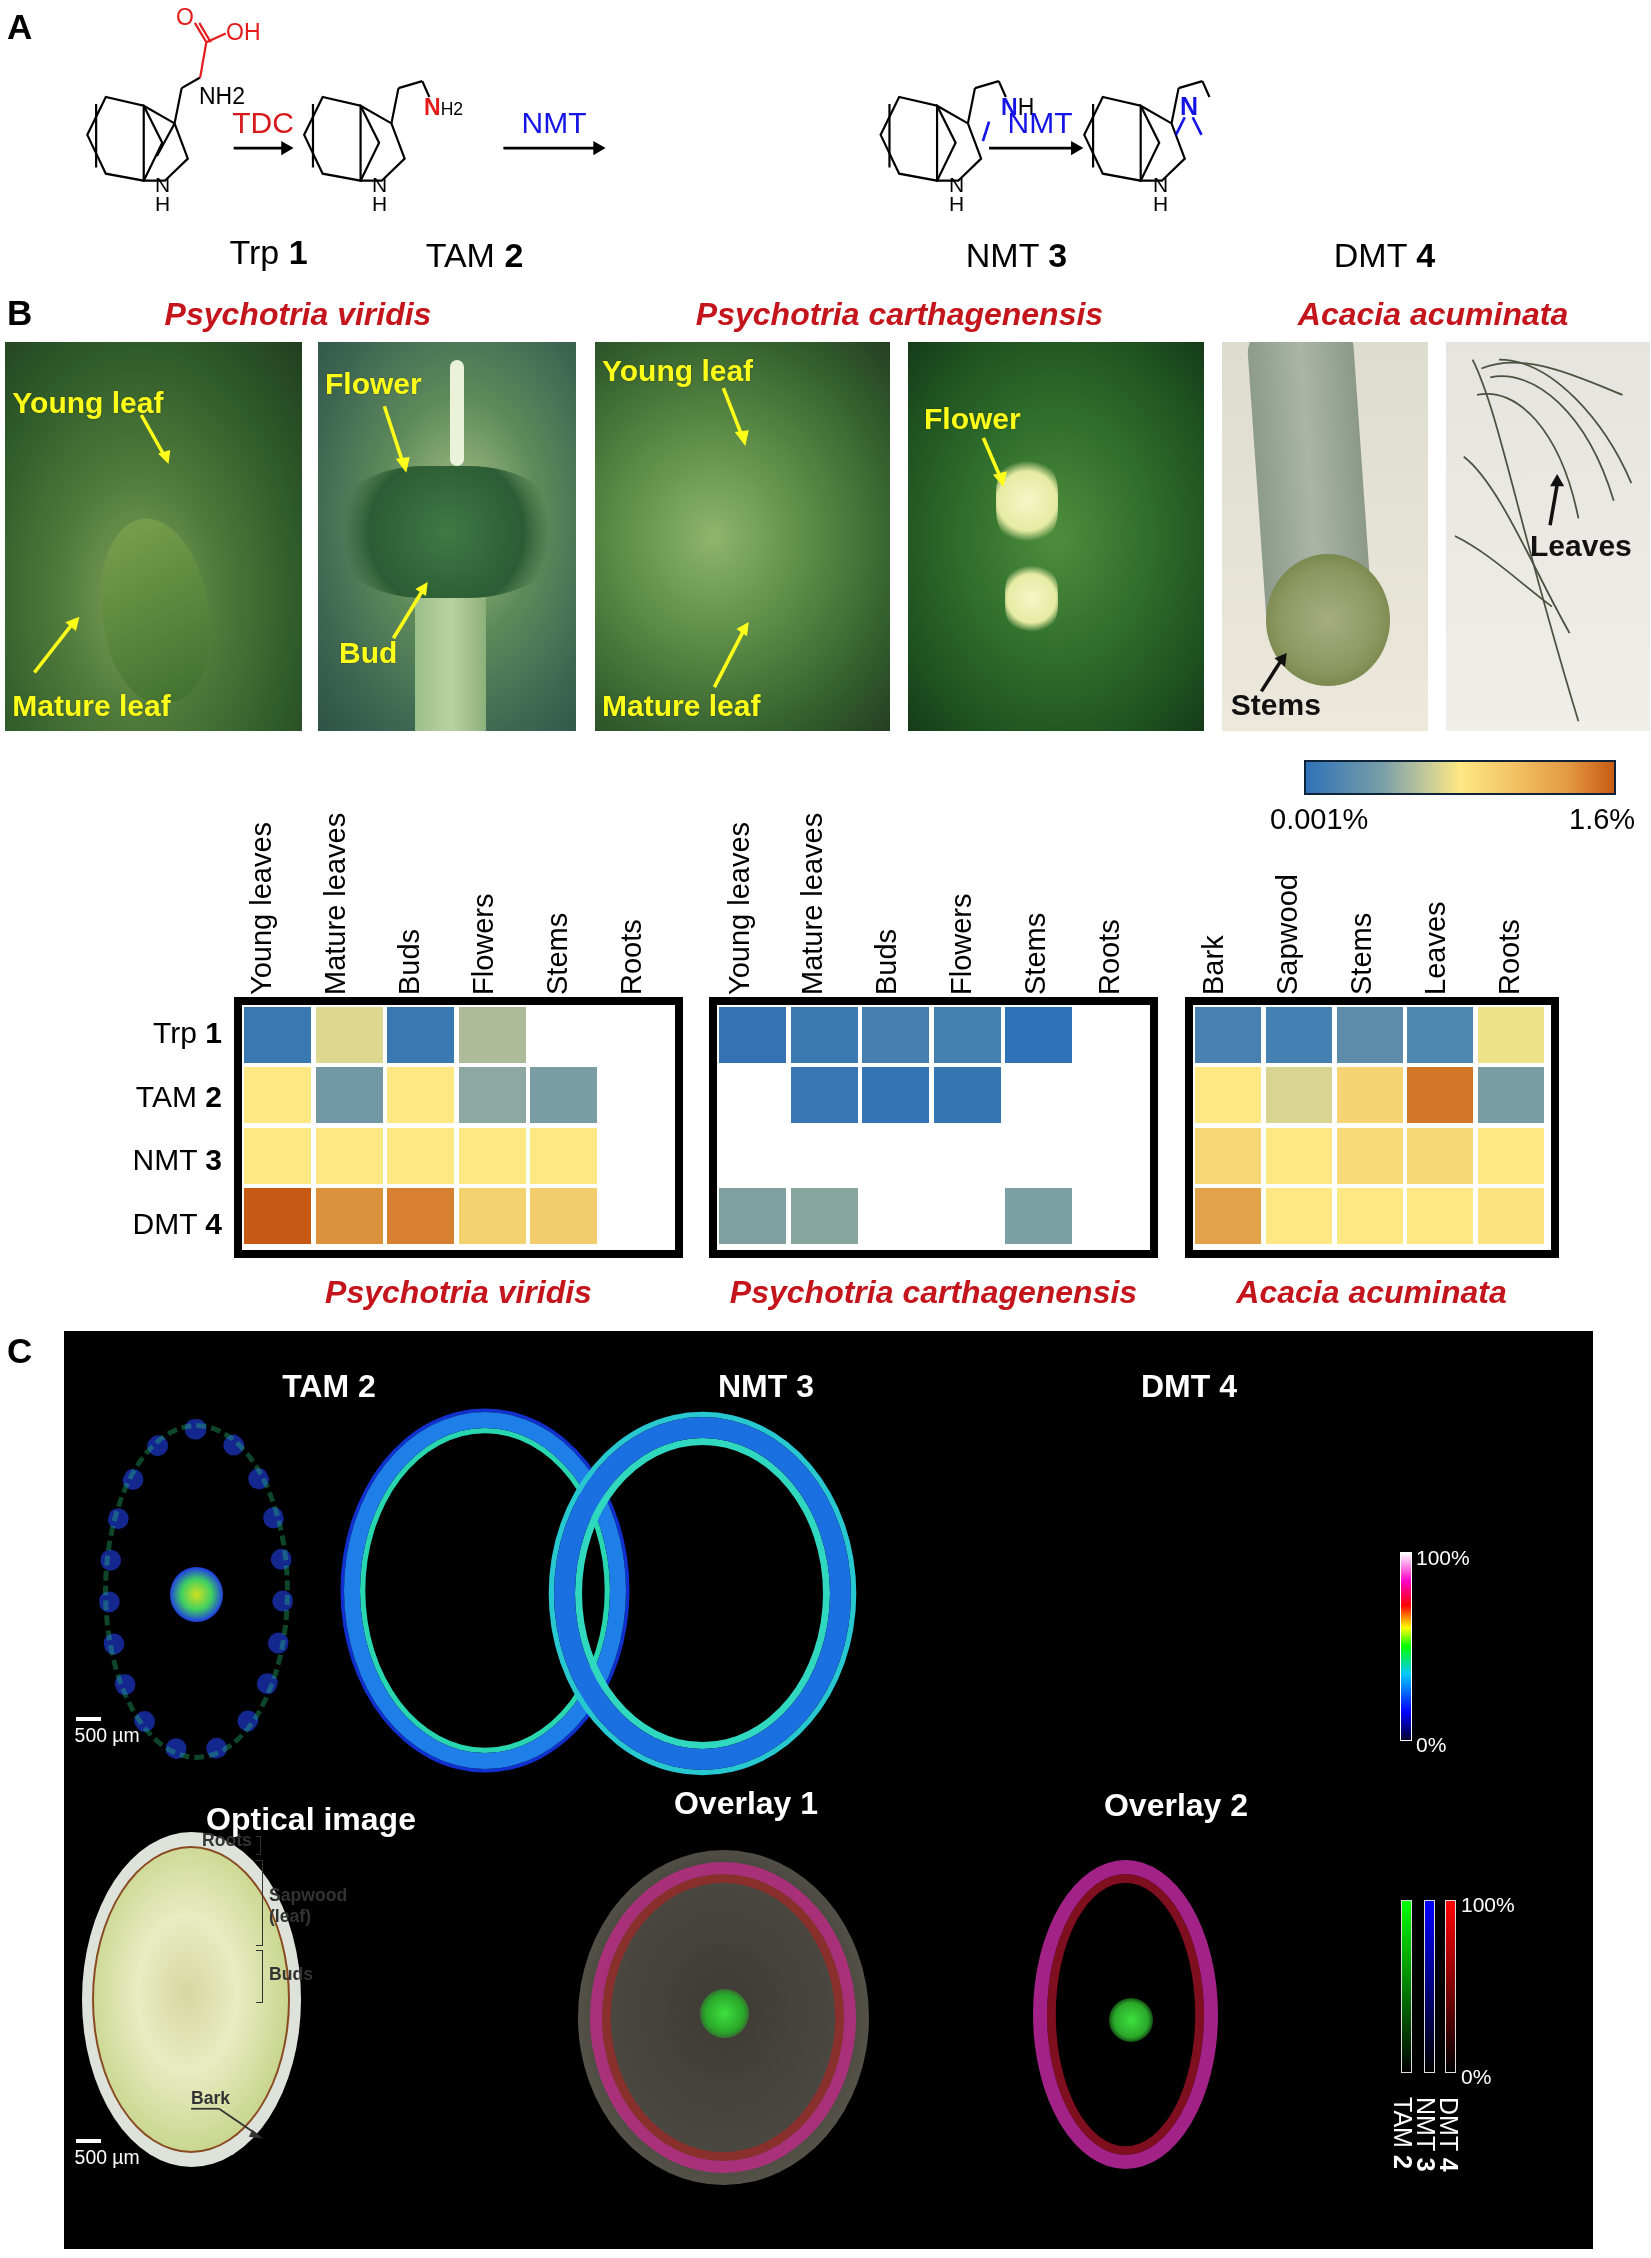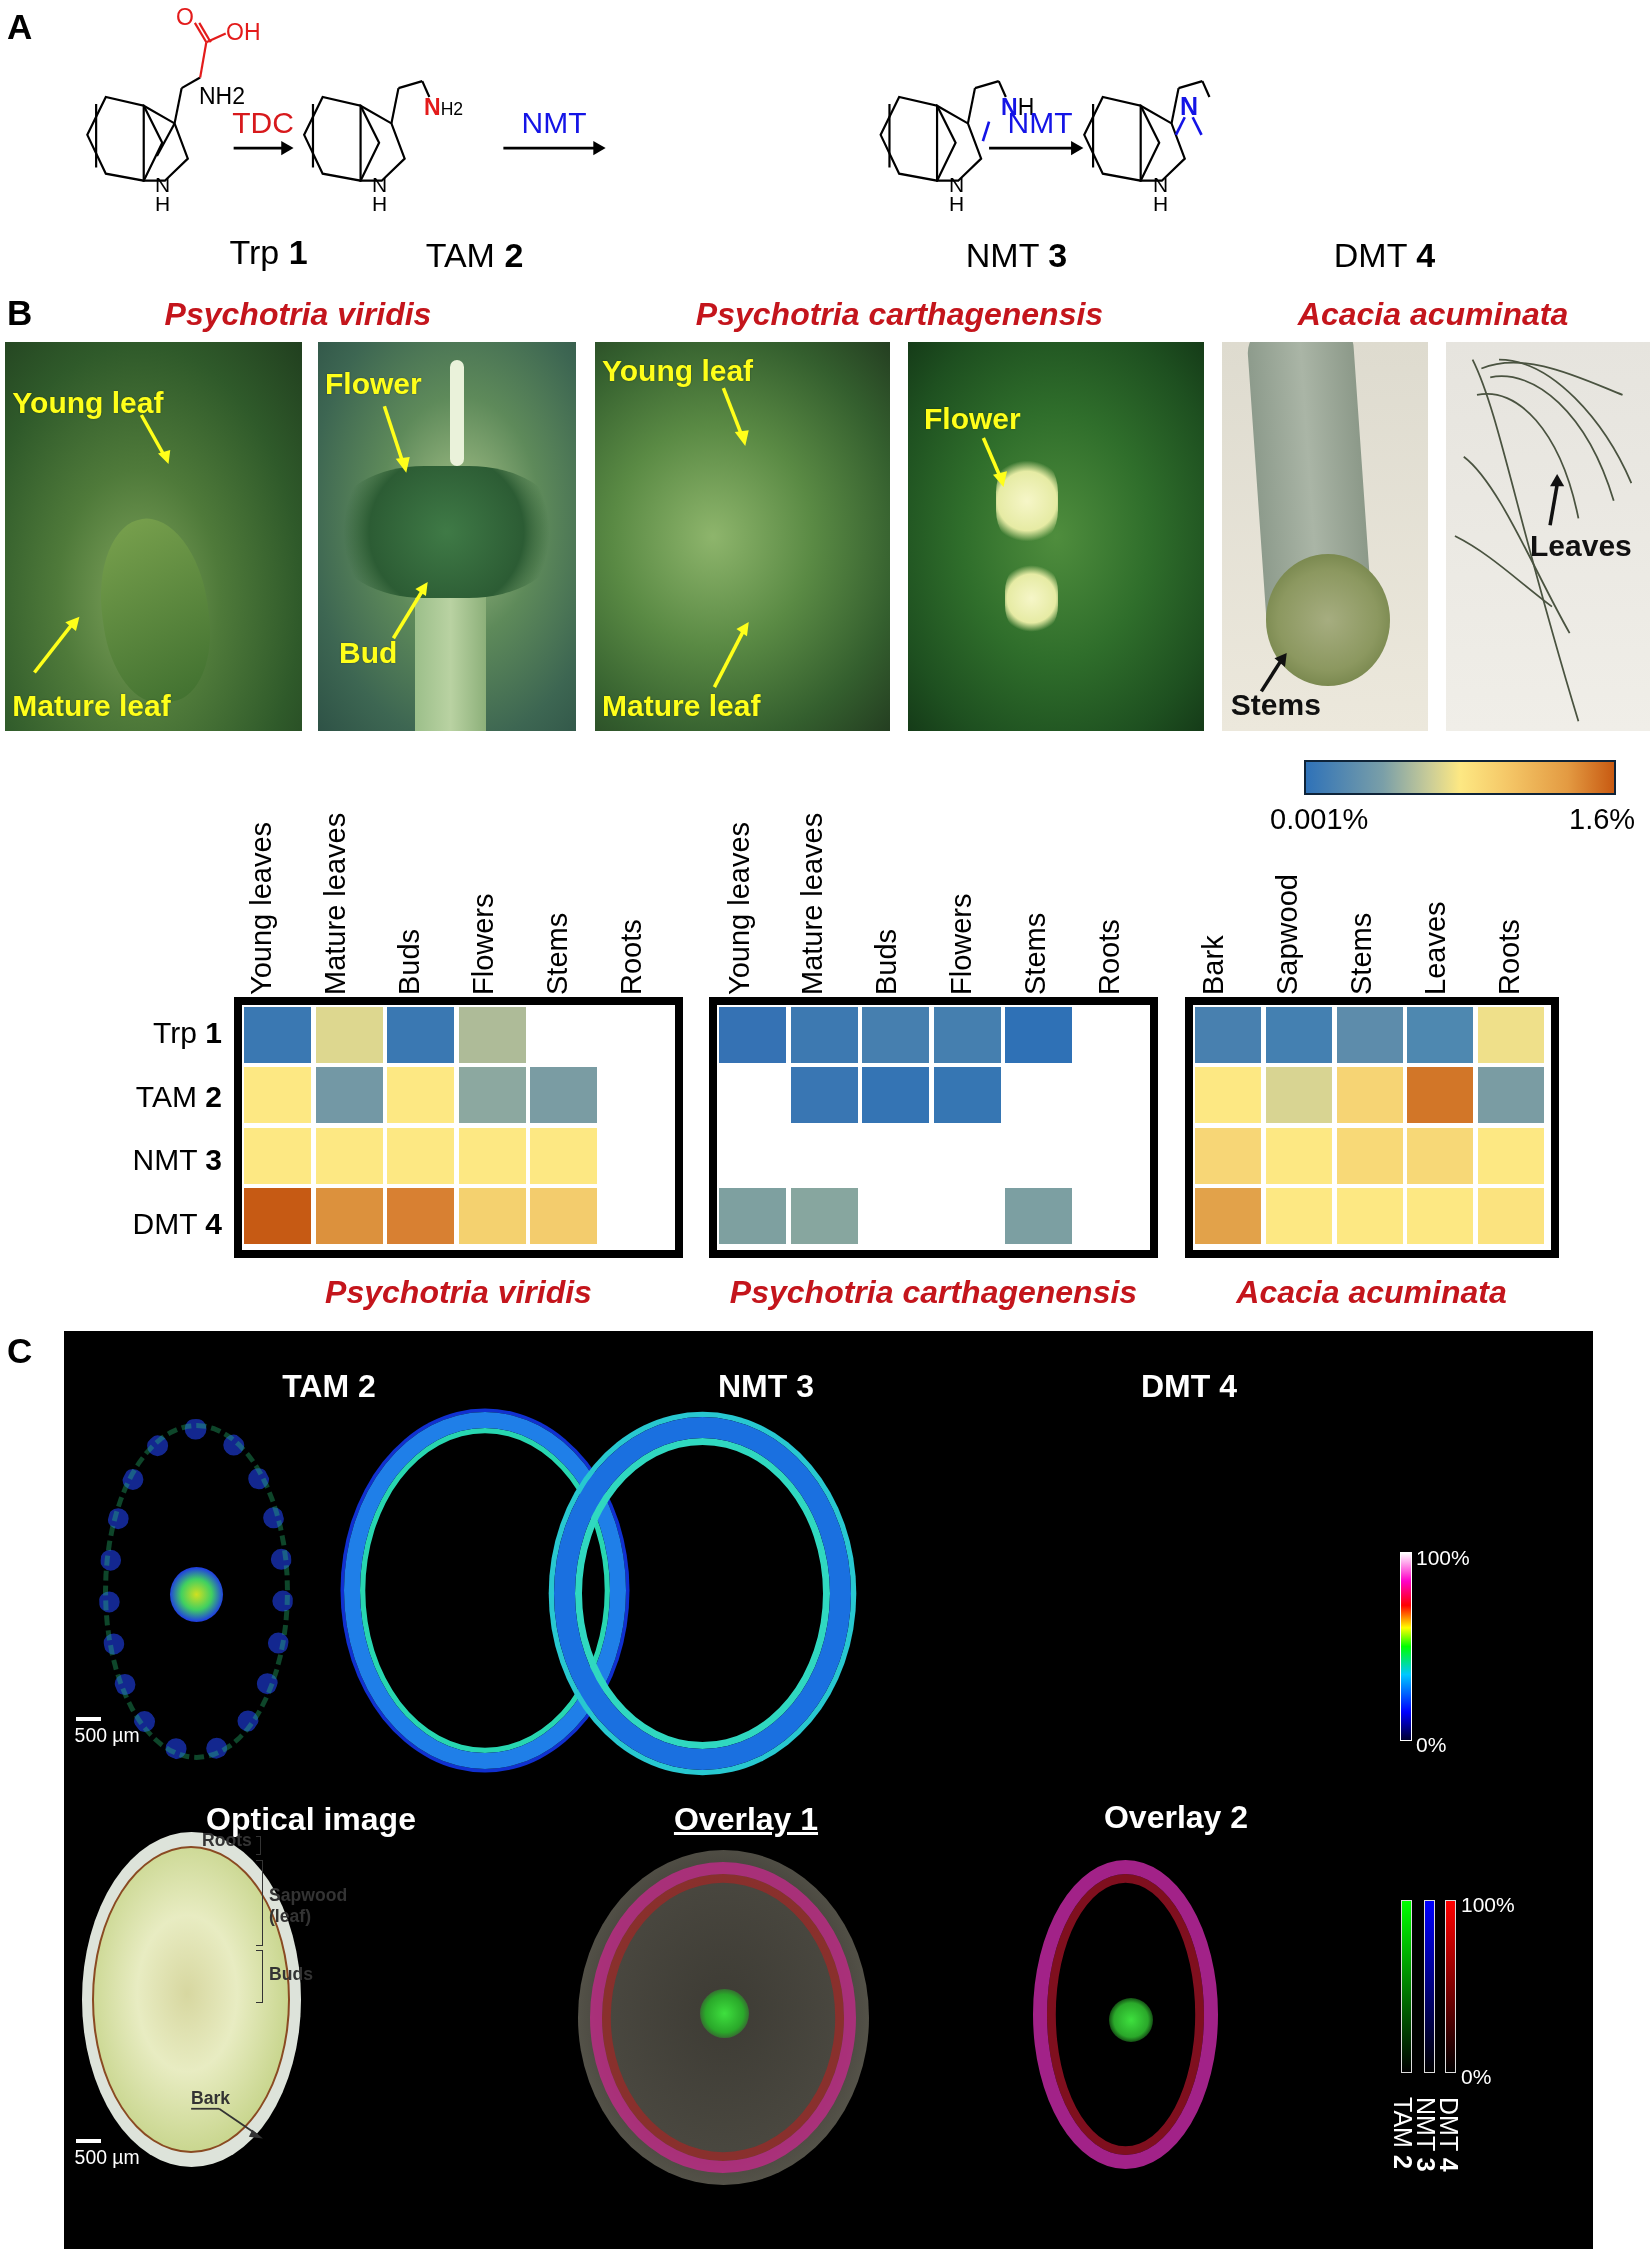--- a/index.html
+++ b/index.html
@@ -321,22 +321,22 @@
   <div class="abs" style="left:490px; top:86px; width:297px; height:353px; border-radius:50%; border:21px solid #1a70e0; box-shadow: inset 0 0 0 7px #30d8c0, 0 0 0 5.3px #28c8d0;"></div>
 
   <div class="scale-bar" style="left:12.4px; top:386px;"></div>
   <div class="scale-txt" style="left:10.6px; top:393px;">500 µm</div>
 
   <div class="abs" style="left:1336px; top:221px; width:12.4px; height:189px; border:0.9px solid #fff; background: linear-gradient(0deg,#000030 0%,#0000ff 15%,#00c8ff 35%,#00ff00 50%,#ffff00 60%,#ff0000 72%,#ff00c8 85%,#ffffff 100%);"></div>
   <div class="cb-txt" style="left:1352px; top:215px;">100%</div>
   <div class="cb-txt" style="left:1352px; top:402px;">0%</div>
 
   <div class="c-title" style="left:88px; top:470px;text-align:center;">Optical image</div>
-  <div class="c-title" style="left:523px; top:470px;text-decoration:underline;">Overlay 1</div>
-  <div class="c-title" style="left:953px; top:468px;">Overlay 2</div>
+  <div class="c-title" style="left:523px; top:454px;">Overlay 1</div>
+  <div class="c-title" style="left:953px; top:456px;">Overlay 2</div>
 
   <div class="abs" style="left:17.6px; top:501px; width:219px; height:335px; border-radius:50%; background:#dde3da;">
     <div class="abs" style="left:10.6px; top:14px; width:198px; height:307px; border-radius:50%; border:2.6px solid #8a4a22; background: radial-gradient(ellipse at 48% 48%, #d7d7a0 0%, #e8ecc2 35%, #c6d48a 75%, #8fb046 92%);"></div>
   </div>
   <div class="abs" style="left:138px; top:499px; font-size:17.6px; font-weight:bold; color:#333;">Roots</div>
   <div class="abs" style="left:192px; top:505px; width:5.3px; height:19.4px; border:1.8px solid #333; border-left:none;"></div>
   <div class="abs" style="left:192px; top:529px; width:7px; height:86px; border:1.8px solid #333; border-left:none;"></div>
   <div class="abs" style="left:205px; top:554px; font-size:17.6px; font-weight:bold; color:#333; line-height:21px;"><span>Sapwood</span><br><span>(leaf)</span></div>
   <div class="abs" style="left:192px; top:619px; width:7px; height:53px; border:1.8px solid #333; border-left:none;"></div>
   <div class="abs" style="left:205px; top:633px; font-size:17.6px; font-weight:bold; color:#333;">Buds</div>

